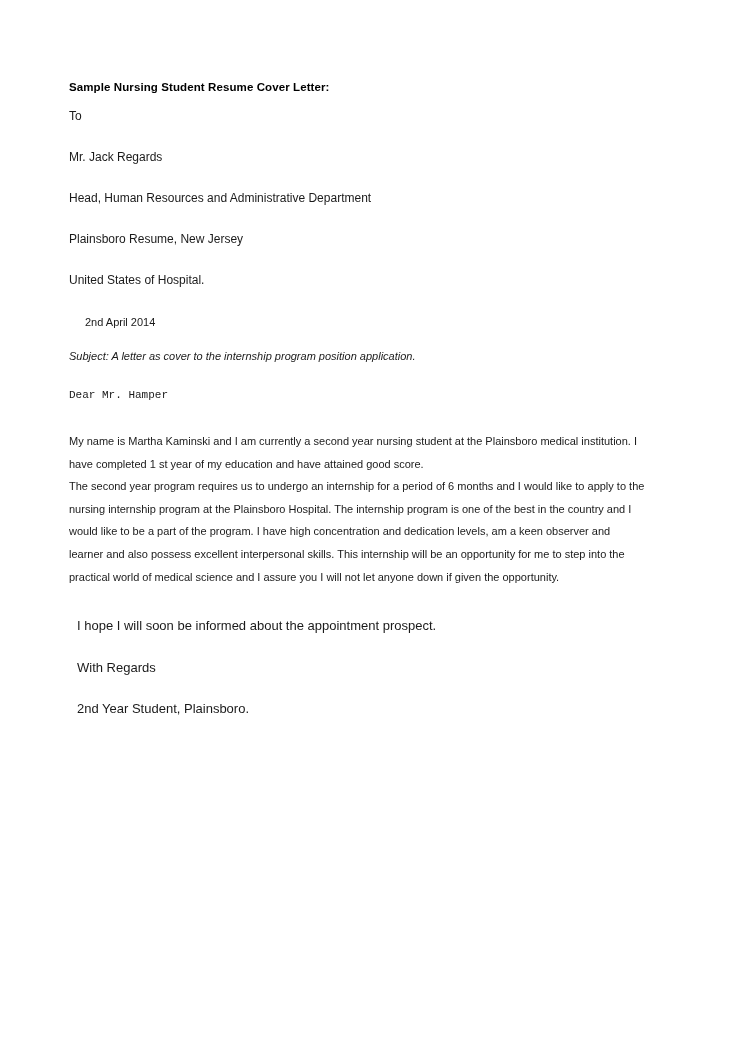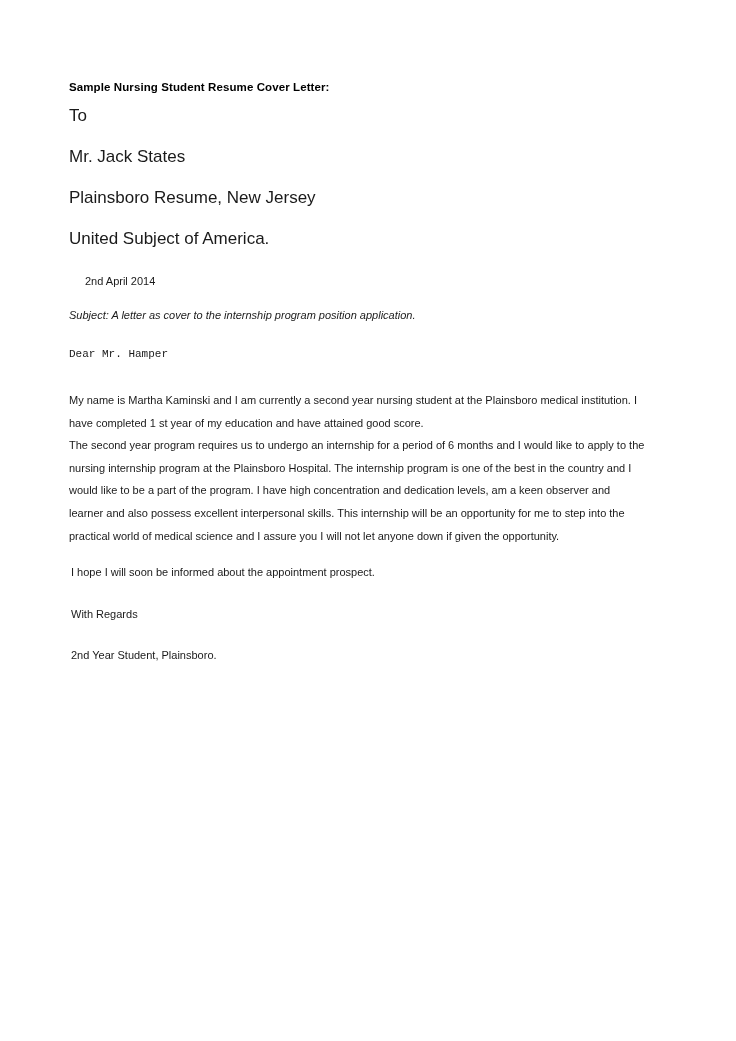--- a/index.html
+++ b/index.html
@@ -33,21 +33,21 @@
     font-size: 11.5px;
     font-weight: bold;
     line-height: 14px;
     letter-spacing: 0.1px;
     margin: 0 0 15px 0;
     color: #000000;
   }
 
   
   .addr-line {
-    font-size: 17px;
+    font-size: 12px;
     line-height: 14px;
     margin: 0 0 27px 0;
     white-space: nowrap;
   }
 
   .addr-line.last {
     margin-bottom: 26px;
   }
 
   
@@ -68,53 +68,54 @@
     font-size: 11px;
     line-height: 14px;
     margin: 0 0 28px 0;
     font-family: Liberation Mono, monospace;
   }
 
   
   .body-block {
     font-size: 11px;
     line-height: 22.6px;
-    margin: 0 0 14px 0;
+    margin: 0 0 27px 0;
     text-align: left;
   }
 
   .body-block p {
     margin: 0;
   }
 
   .closing-line {
-    font-size: 11px;
+    font-size: 13px;
     line-height: 22.6px;
-    margin: 0 0 19px 2px;
+    margin: 0 0 19px 8px;
     white-space: nowrap;
   }
 
   .closing-line.tail {
     margin-bottom: 0;
   }
 </style>
 </head>
 <body>
 
 <div class="page">
 
   <div class="letter">
 
     <h1 class="doc-heading">Sample Nursing Student Resume Cover Letter:</h1>
 
     <div class="recipient-block">
       <div class="addr-line">To</div>
-      <div class="addr-line">Mr. Jack States</div>
+      <div class="addr-line">Mr. Jack Regards</div>
+      <div class="addr-line">Head, Human Resources and Administrative Department</div>
       <div class="addr-line">Plainsboro Resume, New Jersey</div>
-      <div class="addr-line last">United Subject of America.</div>
+      <div class="addr-line last">United States of Hospital.</div>
     </div>
 
     <div class="date-line">2nd April 2014</div>
 
     <div class="subject-line">Subject: A letter as cover to the internship program position application.</div>
 
     <div class="salutation">Dear Mr. Hamper</div>
 
     <div class="body-block">
       <p>My name is Martha Kaminski and I am currently a second year nursing student at the Plainsboro medical institution. I have completed 1 st year of my education and have attained good score.</p>

